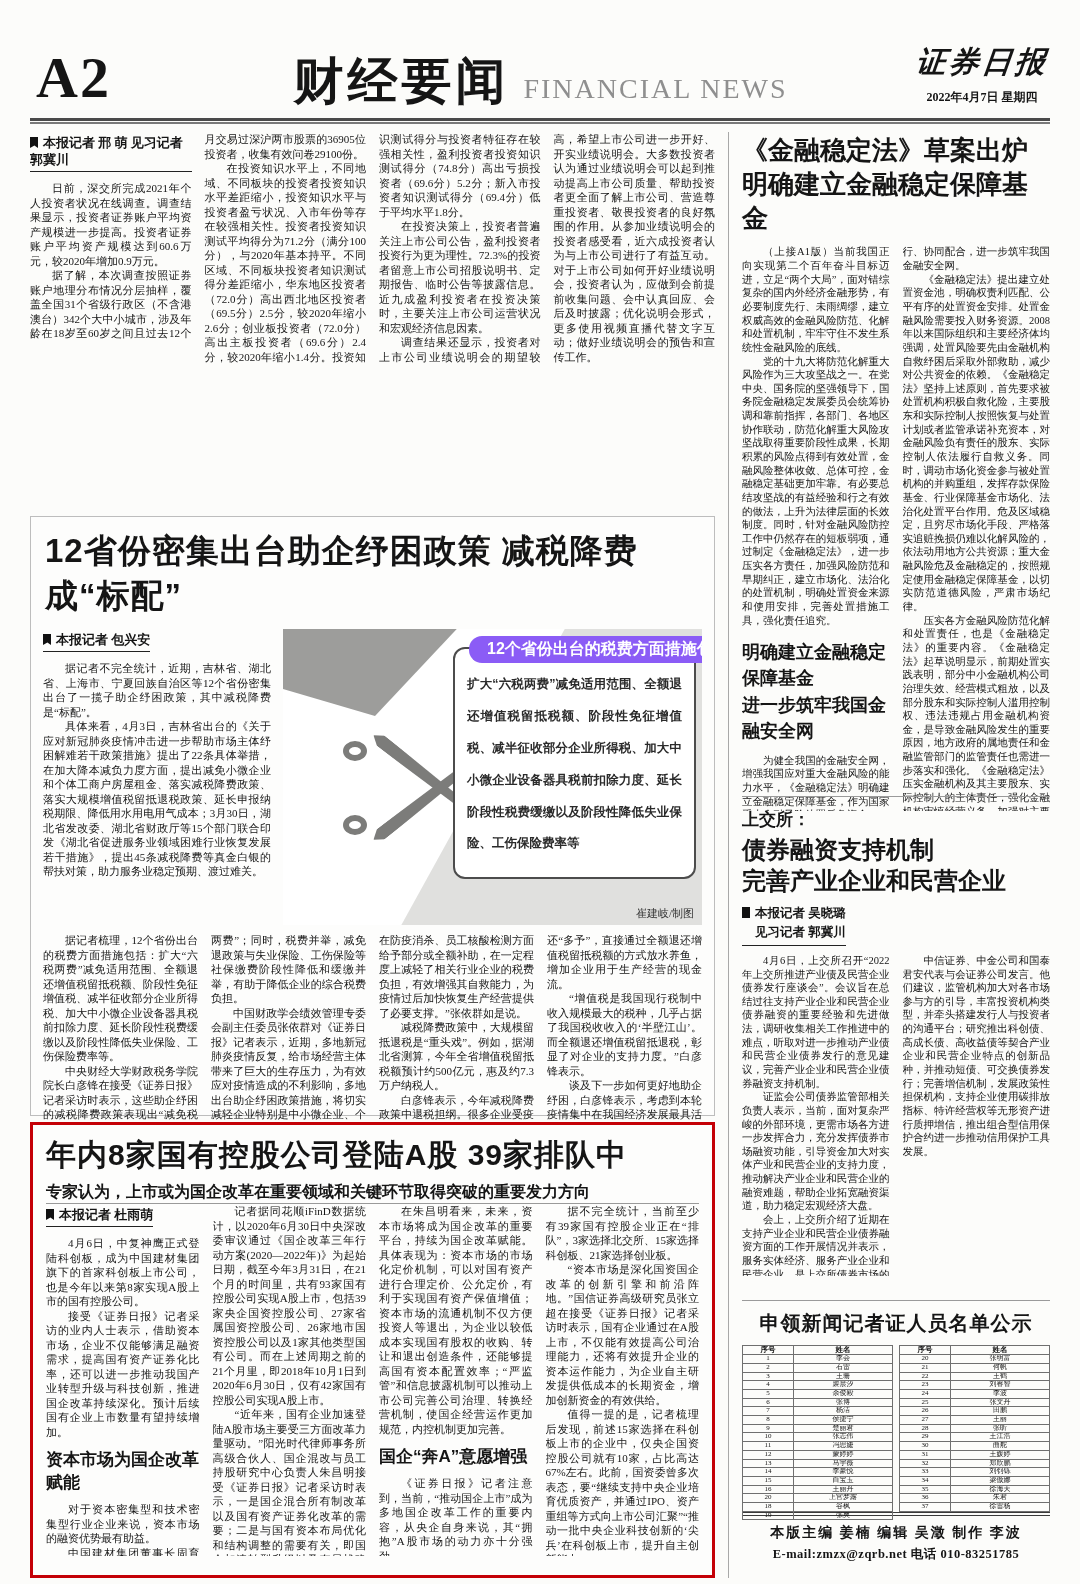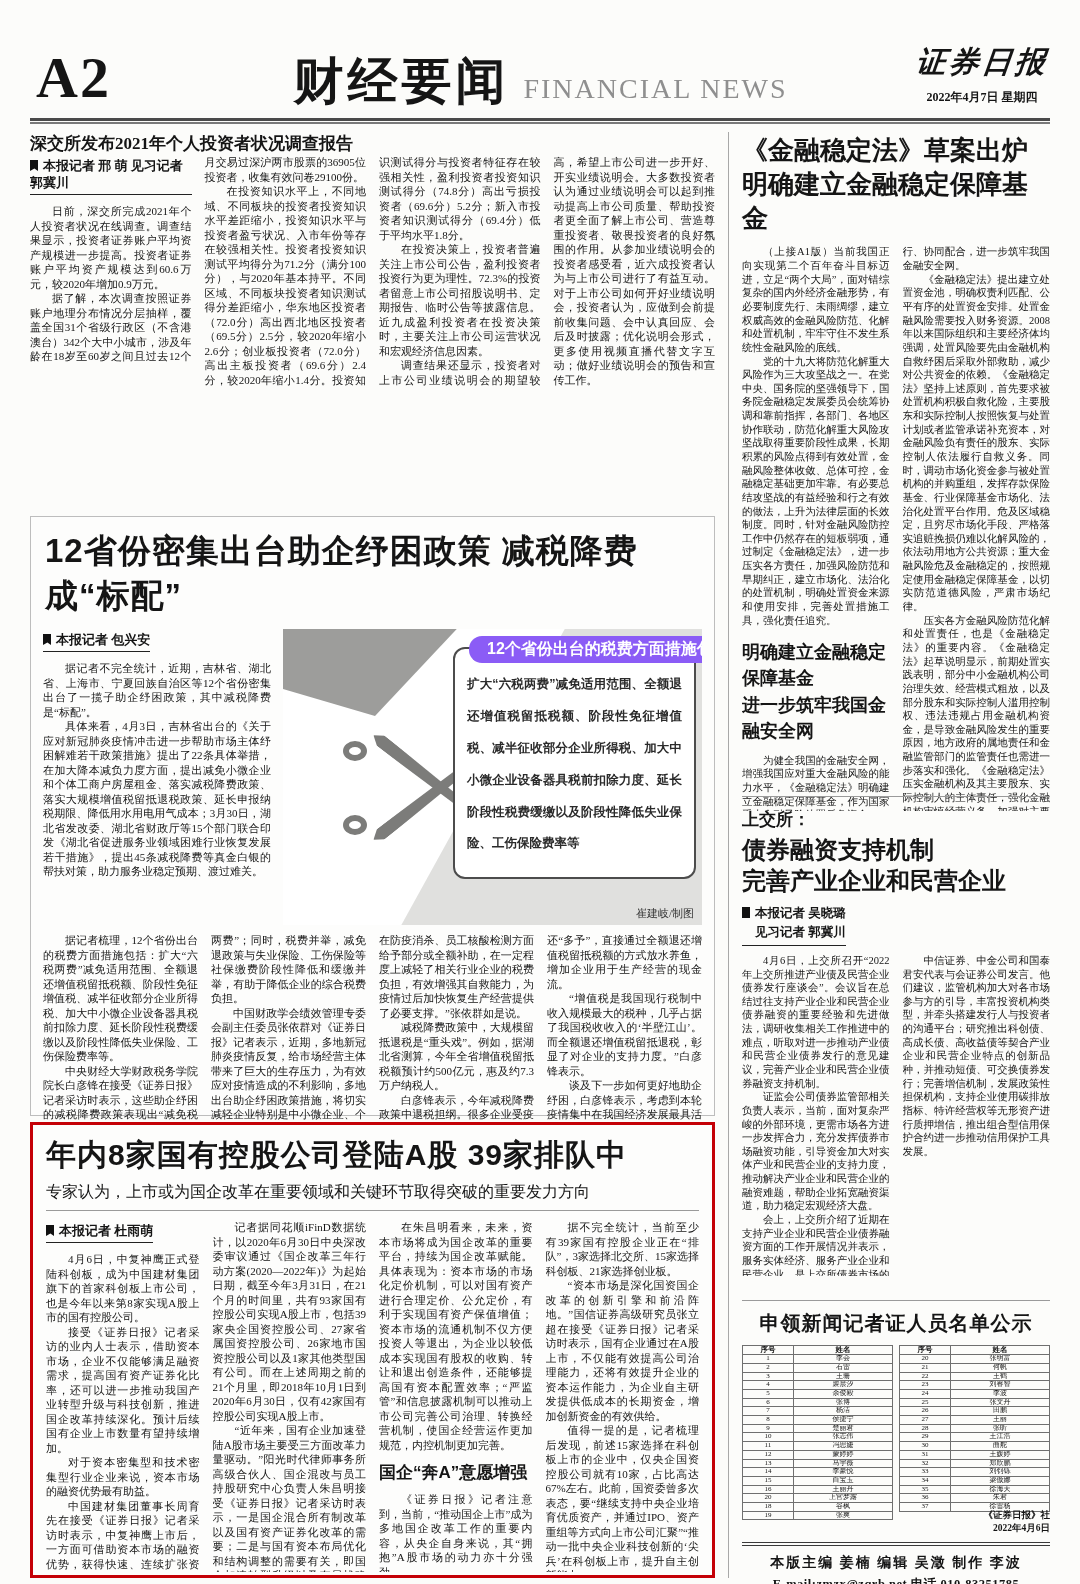--- a/index.html
+++ b/index.html
@@ -60,21 +60,21 @@
   .ring1 { left:60px; top:112px; } .ring2 { left:60px; top:186px; }
   .panel { position:absolute; top:18px; right:6px; width:58%; height:232px; border:2px solid #4c4c4c; border-radius:12px; background:#fff; padding:20px 12px 6px 12px; }
   .panel-pill { position:absolute; top:-13px; left:14px; background:#8b5cf6; color:#fff; border-radius:13px; padding:3px 18px; font-family:"Liberation Sans",sans-serif; font-weight:bold; font-size:16px; white-space:nowrap; }
   .panel-body { font-family:"Liberation Sans",sans-serif; font-weight:600; font-size:12.5px; line-height:2.55; text-align:justify; color:#2b2b2b; }
   .illo-credit { position:absolute; right:8px; bottom:4px; font-size:11px; color:#333; }
   .art2-bottom { margin-top:8px; height:236px; }
 
   
   .art3 { position:absolute; top:990px; left:0; width:685px; height:456px; border:3px solid #c40006; padding:8px 13px; background:#fdfdfc; }
   .art3 .hl { font-family:"Liberation Sans",sans-serif; font-weight:900; font-size:30px; letter-spacing:1px; margin:2px 0 6px 0; }
-  .art3 .deck { font-size:16px; font-weight:normal; border-bottom:1px solid #9a9a9a; padding-bottom:7px; margin-bottom:9px; }
+  .art3 .deck { font-size:16px; font-weight:bold; border-bottom:1px solid #9a9a9a; }
   .art3-body { height:352px; }
 
   
   .sb1-hl { font-family:"Liberation Sans",sans-serif; font-weight:900; font-size:26px; line-height:1.3; margin:2px 0 10px 0; }
   .sb1-body { height:566px; }
   .sb-crosshead { font-family:"Liberation Serif",serif; font-weight:900; font-size:18px; line-height:1.45; margin:12px 0 10px 0; text-indent:0; }
   .sb1 { position:absolute; top:0; left:0; width:308px; }
   .sbdiv1 { position:absolute; top:664px; left:0; width:308px; }
   
   .sb2 { position:absolute; top:676px; left:0; width:308px; }
@@ -113,21 +113,20 @@
     </div>
   </div>
   <div class="rule-double"></div>
 
   <div class="content">
     <div class="v-divider"></div>
 
     <div class="main">
 
       <div class="art1">
-        <div class="kicker">深交所发布2021年个人投资者状况调查报告</div>
         <div class="art1-body bt cols-4 body">
           <div class="byline"><span class="mark"></span><span>本报记者 邢 萌 见习记者 郭冀川</span></div>
           <div>
               <p>日前，深交所完成2021年个人投资者状况在线调查。调查结果显示，投资者证券账户平均资产规模进一步提高。投资者证券账户平均资产规模达到60.6万元，较2020年增加0.9万元。</p>
               <p>据了解，本次调查按照证券账户地理分布情况分层抽样，覆盖全国31个省级行政区（不含港澳台）342个大中小城市，涉及年龄在18岁至60岁之间且过去12个月交易过深沪两市股票的36905位投资者，收集有效问卷29100份。</p>
               <p>在投资知识水平上，不同地域、不同板块的投资者投资知识水平差距缩小，投资知识水平与投资者盈亏状况、入市年份等存在较强相关性。投资者投资知识测试平均得分为71.2分（满分100分），与2020年基本持平。不同区域、不同板块投资者知识测试得分差距缩小，华东地区投资者（72.0分）高出西北地区投资者（69.5分）2.5分，较2020年缩小2.6分；创业板投资者（72.0分）高出主板投资者（69.6分）2.4分，较2020年缩小1.4分。投资知识测试得分与投资者特征存在较强相关性，盈利投资者投资知识测试得分（74.8分）高出亏损投资者（69.6分）5.2分；新入市投资者知识测试得分（69.4分）低于平均水平1.8分。</p>
               <p>在投资决策上，投资者普遍关注上市公司公告，盈利投资者投资行为更为理性。72.3%的投资者留意上市公司招股说明书、定期报告、临时公告等披露信息。近九成盈利投资者在投资决策时，主要关注上市公司运营状况和宏观经济信息因素。</p>
               <p>调查结果还显示，投资者对上市公司业绩说明会的期望较高，希望上市公司进一步开好、开实业绩说明会。大多数投资者认为通过业绩说明会可以起到推动提高上市公司质量、帮助投资者更全面了解上市公司、营造尊重投资者、敬畏投资者的良好氛围的作用。从参加业绩说明会的投资者感受看，近六成投资者认为与上市公司进行了有益互动。对于上市公司如何开好业绩说明会，投资者认为，应做到会前提前收集问题、会中认真回应、会后及时披露；优化说明会形式，更多使用视频直播代替文字互动；做好业绩说明会的预告和宣传工作。</p>
             </div>
         </div>
@@ -174,20 +173,21 @@
       <div class="art3">
         <div class="hl">年内8家国有控股公司登陆A股  39家排队中</div>
         <div class="deck">专家认为，上市或为国企改革在重要领域和关键环节取得突破的重要发力方向</div>
         <div class="art3-body bt colflex body">
           <div>
             <div class="byline"><span class="mark"></span><span>本报记者 杜雨萌</span></div>
             <div>
                 <p>4月6日，中复神鹰正式登陆科创板，成为中国建材集团旗下的首家科创板上市公司，也是今年以来第8家实现A股上市的国有控股公司。</p>
                 <p>接受《证券日报》记者采访的业内人士表示，借助资本市场，企业不仅能够满足融资需求，提高国有资产证券化比率，还可以进一步推动我国产业转型升级与科技创新，推进国企改革持续深化。预计后续国有企业上市数量有望持续增加。</p>
               </div>
+            <div class="crosshead">资本市场为国企改革赋能</div>
             <div>
                 <p>对于资本密集型和技术密集型行业企业来说，资本市场的融资优势最有助益。</p>
                 <p>中国建材集团董事长周育先在接受《证券日报》记者采访时表示，中复神鹰上市后，一方面可借助资本市场的融资优势，获得快速、连续扩张资本的机会，从而为公司持续扩大经营规模提供有力的资金支持；另一方面，通过在A股上市，公司能借助资本市场这一平台深入推进国企混合所有制改革，提高国有资产资本化、证券化比率，从而加速助推国企改革目标的实现。</p>
               </div>
           </div>
           <div>
             <div>
                 <p>记者据同花顺iFinD数据统计，以2020年6月30日中央深改委审议通过《国企改革三年行动方案(2020—2022年)》为起始日期，截至今年3月31日，在21个月的时间里，共有93家国有控股公司实现A股上市，包括39家央企国资控股公司、27家省属国资控股公司、26家地市国资控股公司以及1家其他类型国有公司。而在上述周期之前的21个月里，即2018年10月1日到2020年6月30日，仅有42家国有控股公司实现A股上市。</p>
                 <p>“近年来，国有企业加速登陆A股市场主要受三方面改革力量驱动。”阳光时代律师事务所高级合伙人、国企混改与员工持股研究中心负责人朱昌明接受《证券日报》记者采访时表示，一是国企混合所有制改革以及国有资产证券化改革的需要；二是与国有资本布局优化和结构调整的需要有关，即国企加速转型升级以及布局战略性新兴产业；三是多层次资本市场的深化改革，尤其是全面实行股票发行注册制改革加速了国企上市步伐。</p>
               </div>
@@ -438,23 +438,19 @@
                   <td>36</td>
                   <td>朱君</td>
                 </tr>
                 <tr>
                   <td>37</td>
                   <td>徐雷杨</td>
                 </tr>
               </tbody>
           </table>
         </div>
-        <div class="ann-credit">
-          <div>《证券日报》社</div>
-          <div>2022年4月6日</div>
-        </div>
         <div class="foot-rule"></div>
         <div class="foot-credits">本版主编 姜楠  编辑 吴澂  制作 李波</div>
         <div class="foot-contact">E-mail:zmzx@zqrb.net 电话 010-83251785</div>
       </div>
     </div>
   </div>
 </div>
 
 </body></html>

